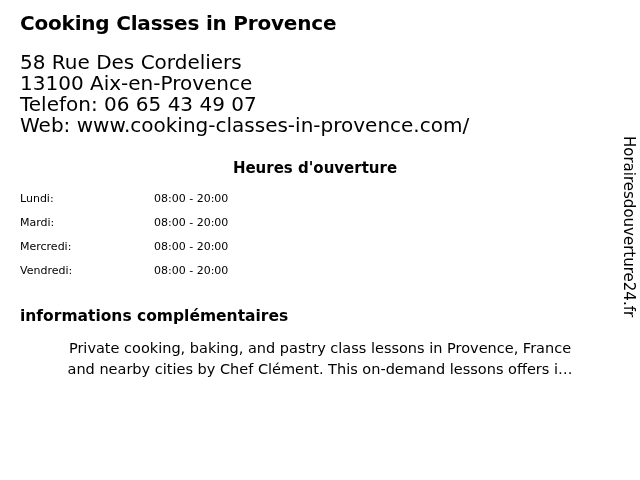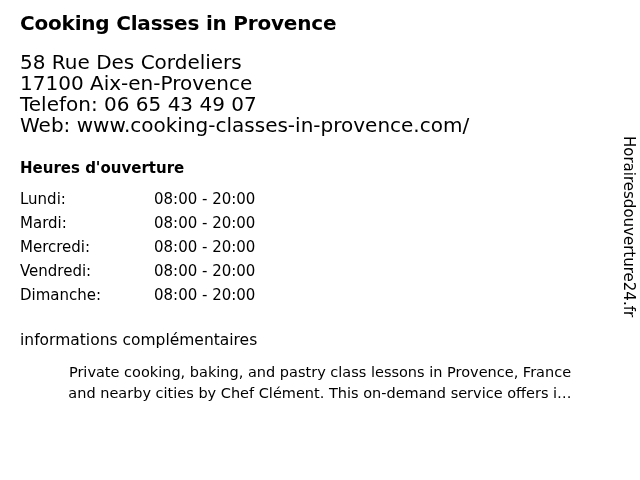--- a/index.html
+++ b/index.html
@@ -39,38 +39,39 @@
     font-size: 20px;
     line-height: 21px;
     margin: 0;
     white-space: nowrap;
   }
   h2.section {
     font-size: 15px;
     font-weight: bold;
     margin: 22px 0 12px 0;
     line-height: 20px;
+    text-align: center;
   }
   table.hours {
     border-collapse: collapse;
-    font-size: 15px;
+    font-size: 11px;
   }
   table.hours td {
     padding: 0 0 6px 0;
     line-height: 18px;
     vertical-align: top;
     white-space: nowrap;
   }
   table.hours td.day {
     width: 128px;
     padding-right: 6px;
   }
   h2.section2 {
     font-size: 15.5px;
-    font-weight: normal;
+    font-weight: bold;
     margin: 20px 0 12px 0;
     line-height: 20px;
   }
   .desc {
     font-size: 14.5px;
     line-height: 21px;
     margin: 0;
     width: 600px;
     text-align: center;
   }
@@ -93,21 +94,21 @@
 </head>
 <body>
 
 <div class="page">
 
   <div class="content">
 
     <h1 class="title">Cooking Classes in Provence</h1>
 
     <p class="addr-line">58 Rue Des Cordeliers</p>
-    <p class="addr-line">17100 Aix-en-Provence</p>
+    <p class="addr-line">13100 Aix-en-Provence</p>
     <p class="addr-line">Telefon: 06 65 43 49 07</p>
     <p class="addr-line">Web: www.cooking-classes-in-provence.com/</p>
 
     <h2 class="section">Heures d'ouverture</h2>
 
     <table class="hours">
       <tbody>
         <tr>
           <td class="day">Lundi:</td>
           <td class="time">08:00 - 20:00</td>
@@ -117,31 +118,27 @@
           <td class="time">08:00 - 20:00</td>
         </tr>
         <tr>
           <td class="day">Mercredi:</td>
           <td class="time">08:00 - 20:00</td>
         </tr>
         <tr>
           <td class="day">Vendredi:</td>
           <td class="time">08:00 - 20:00</td>
         </tr>
-        <tr>
-          <td class="day">Dimanche:</td>
-          <td class="time">08:00 - 20:00</td>
-        </tr>
       </tbody>
     </table>
 
     <h2 class="section2">informations complémentaires</h2>
 
     <p class="desc">
       <span>Private cooking, baking, and pastry class lessons in Provence, France</span>
-      <span>and nearby cities by Chef Clément. This on-demand service offers i…</span>
+      <span>and nearby cities by Chef Clément. This on-demand lessons offers i…</span>
     </p>
 
   </div>
 
   <div class="vertical-label">Horairesdouverture24.fr</div>
 
 </div>
 
 </body></html>

